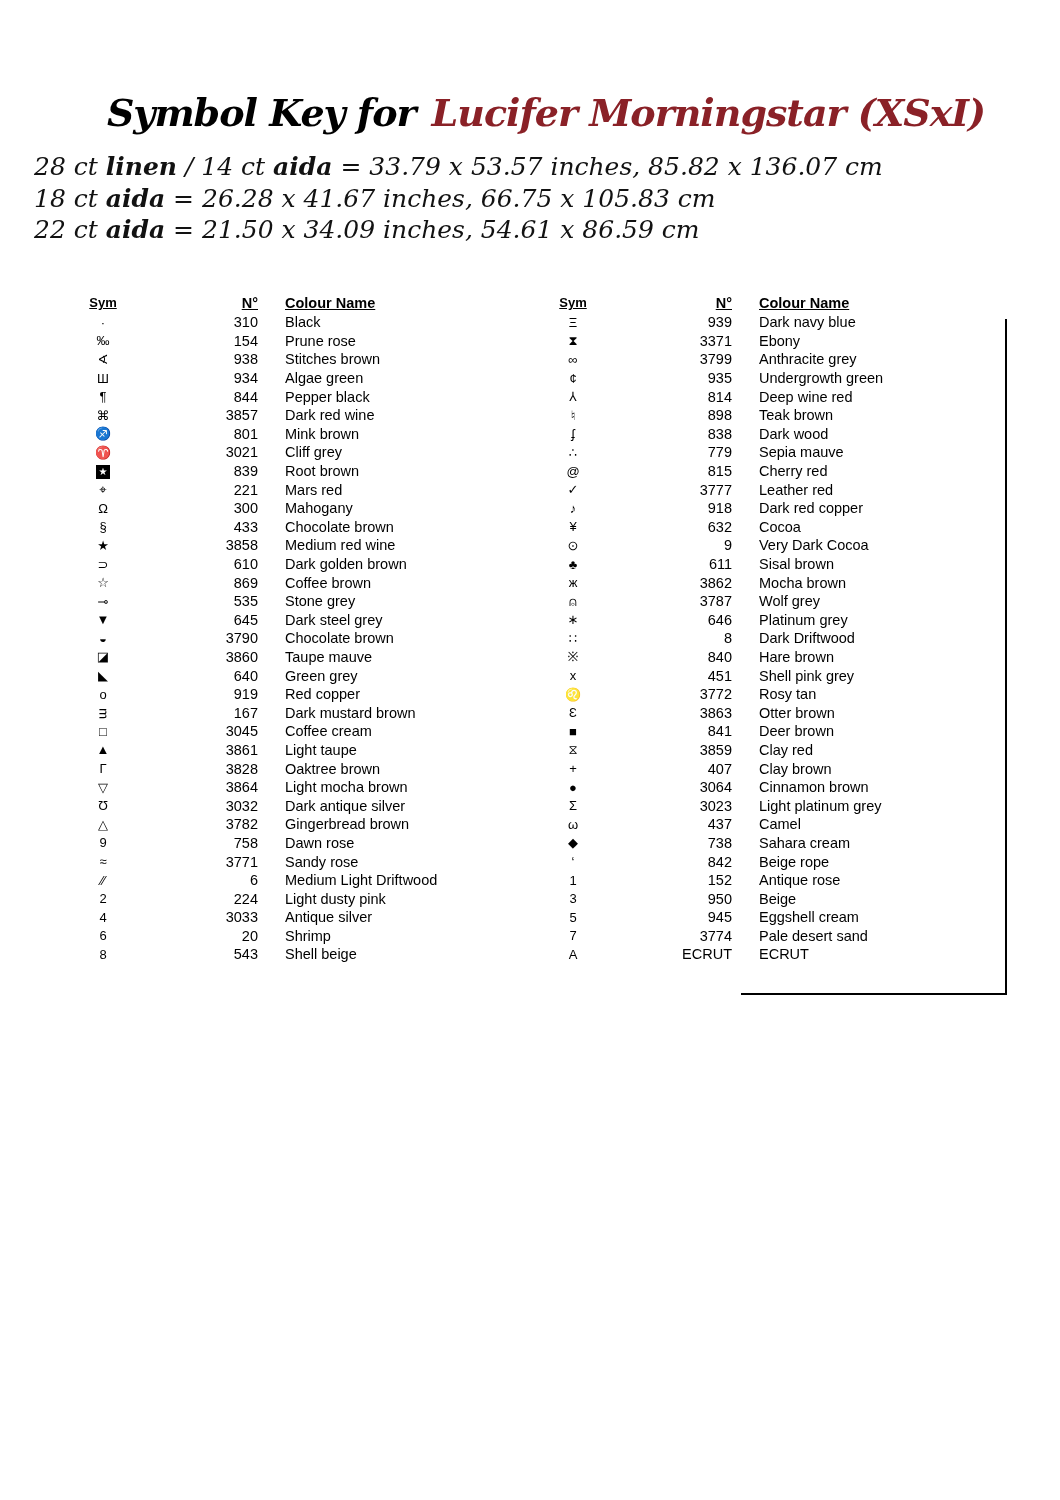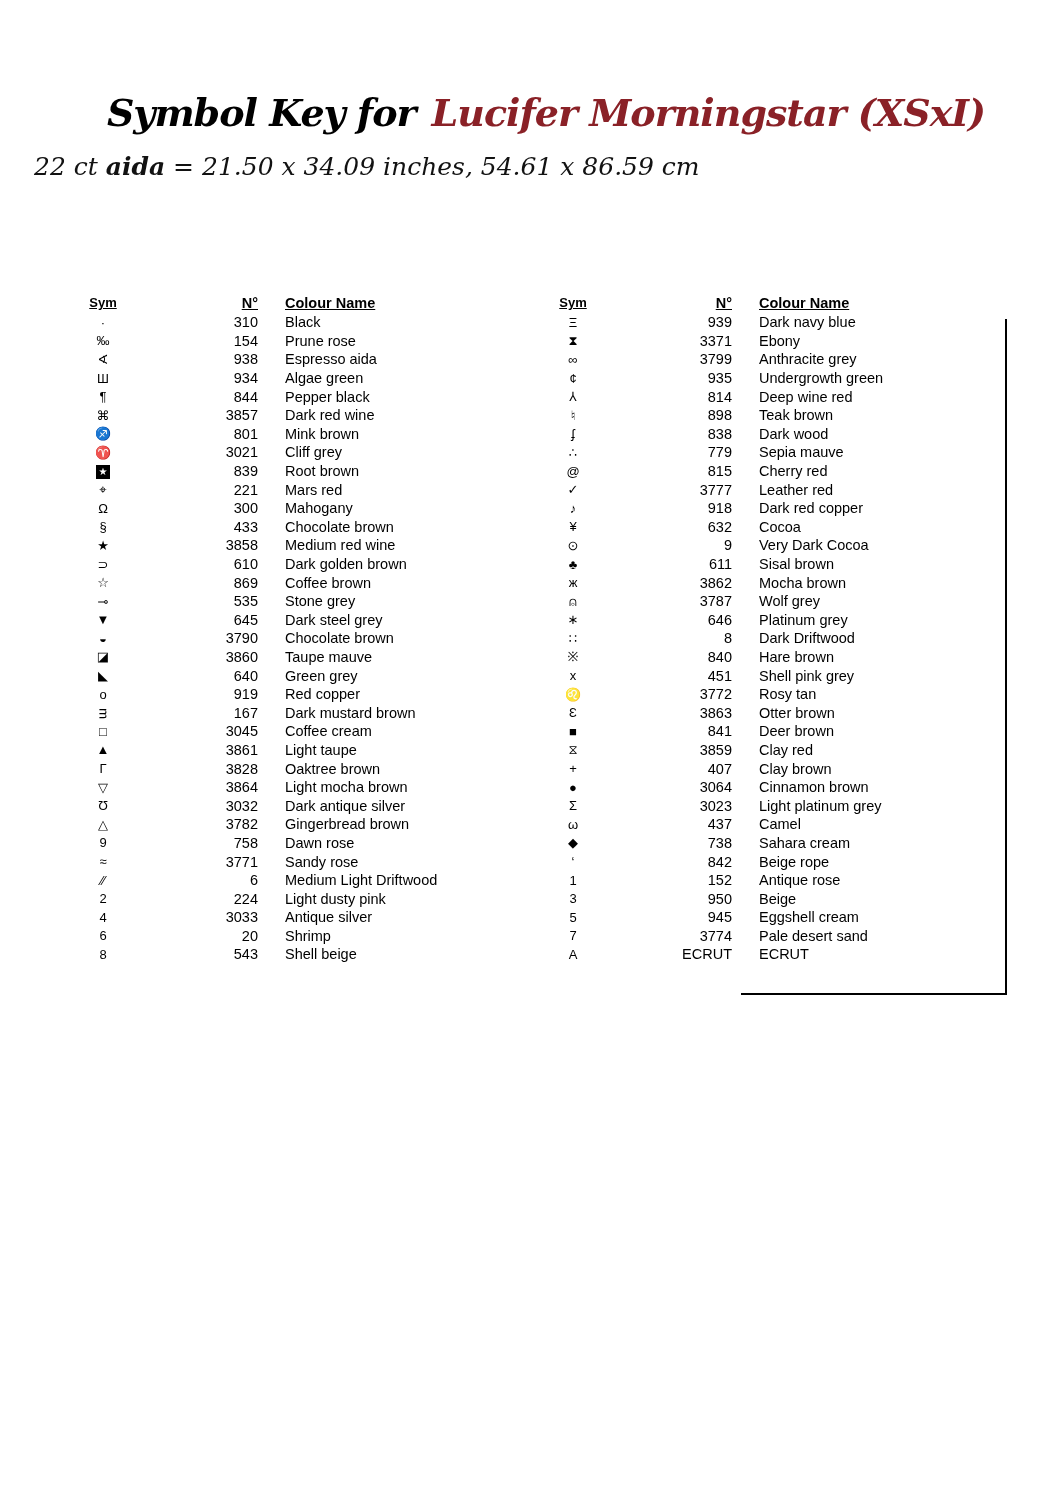--- a/index.html
+++ b/index.html
@@ -44,20 +44,22 @@
 </head>
 <body>
 
 <div class="page">
 
   <div class="title">
     <span>Symbol Key for</span><span class="t-red" id="title-red" style="color: rgb(138, 33, 39);">Lucifer Morningstar (XSxI)</span>
   </div>
 
   <div class="fabric">
+    <div><span>28 ct </span><span class="seg-bold">linen</span><span> / 14 ct </span><span class="seg-bold">aida</span><span> = 33.79 x 53.57 inches, 85.82 x 136.07 cm</span></div>
+    <div><span>18 ct </span><span class="seg-bold">aida</span><span>  = 26.28 x 41.67 inches, 66.75 x 105.83 cm</span></div>
     <div><span>22 ct </span><span class="seg-bold">aida</span><span> = 21.50 x 34.09 inches, 54.61 x 86.59 cm</span></div>
   </div>
 
   <div class="key-half kt-left">
     <div class="kt-row kt-head">
       <div class="kt-sym"><span>Sym</span></div>
       <div class="kt-num"><span>N°</span></div>
       <div class="kt-name"><span>Colour Name</span></div>
     </div>
     <div>
@@ -70,21 +72,21 @@
 
         <div class="kt-row">
           <div class="kt-sym"><span>‰</span></div>
           <div class="kt-num">154</div>
           <div class="kt-name">Prune rose</div>
         </div>
 
         <div class="kt-row">
           <div class="kt-sym"><span>∢</span></div>
           <div class="kt-num">938</div>
-          <div class="kt-name">Espresso aida</div>
+          <div class="kt-name">Stitches brown</div>
         </div>
 
         <div class="kt-row">
           <div class="kt-sym"><span>Ш</span></div>
           <div class="kt-num">934</div>
           <div class="kt-name">Algae green</div>
         </div>
 
         <div class="kt-row">
           <div class="kt-sym"><span>¶</span></div>

